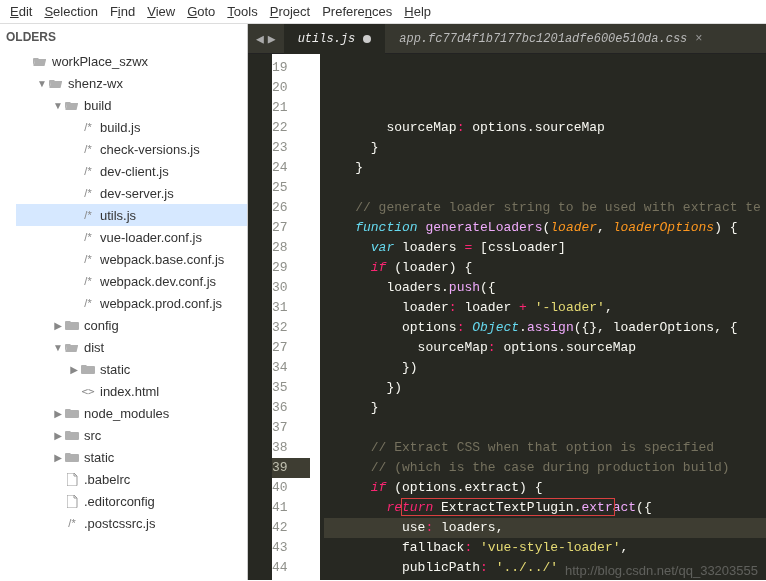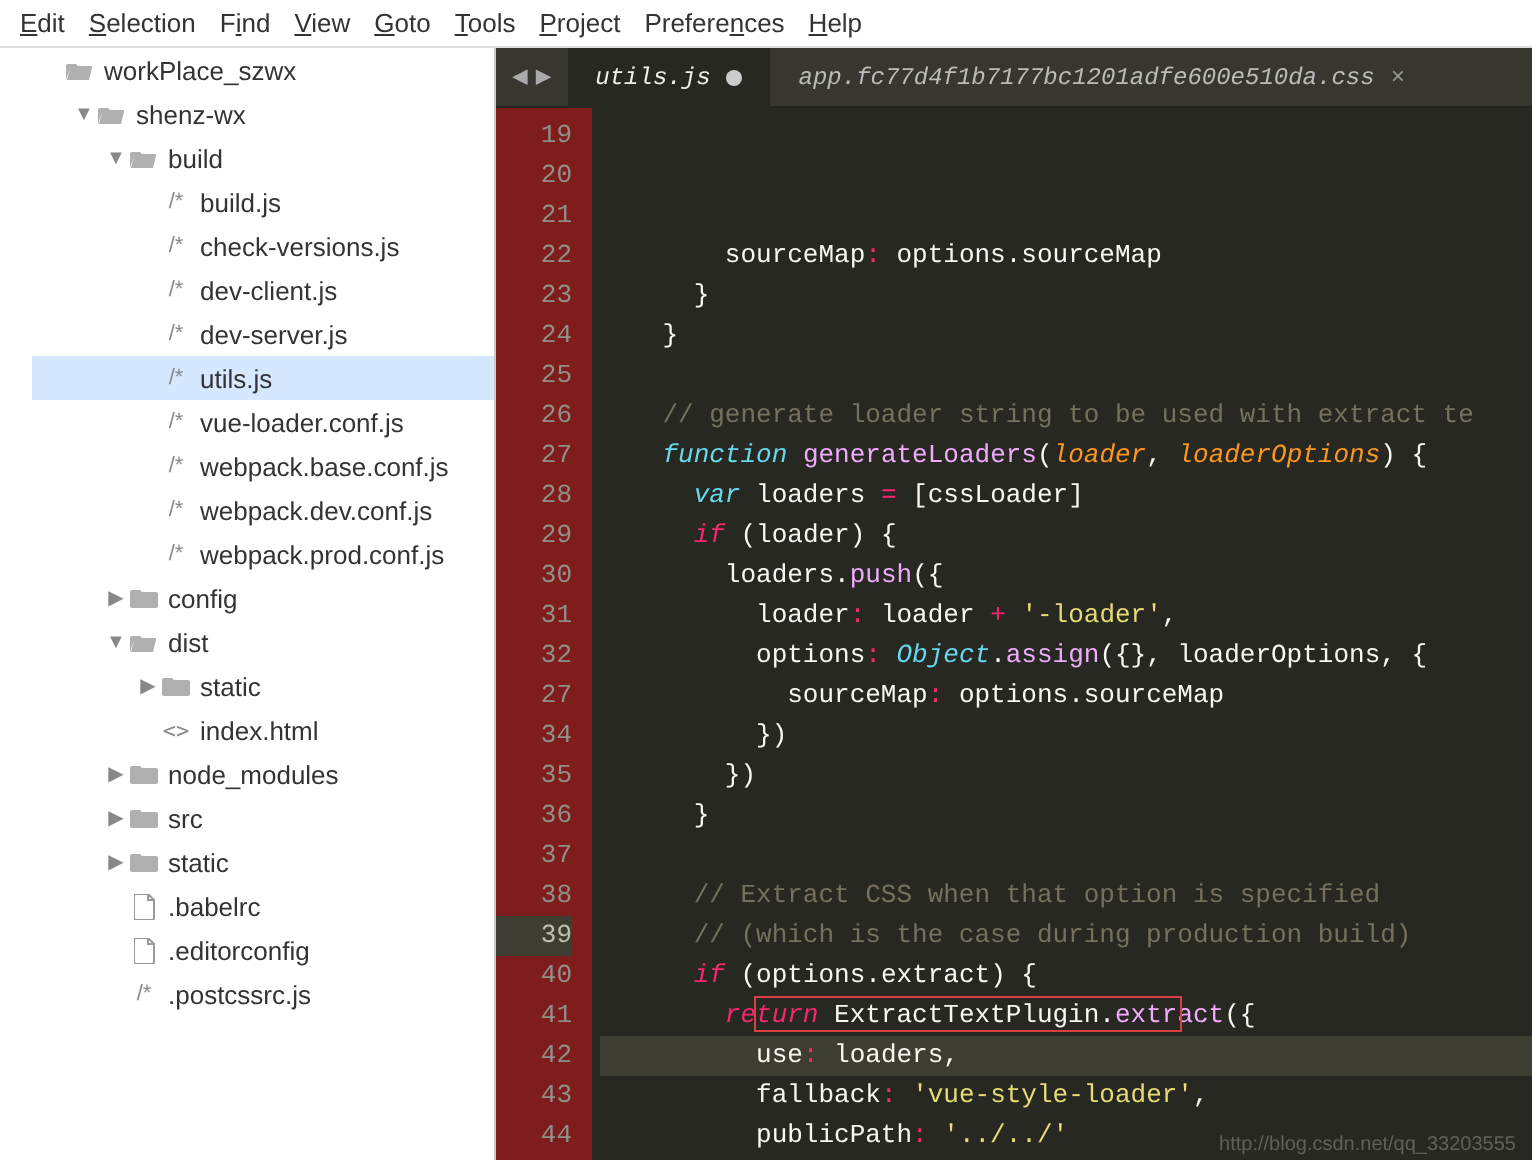--- a/index.html
+++ b/index.html
@@ -25,58 +25,59 @@
 
 .editor { flex: 1; background: #32322f; color: #ccc; display: flex; flex-direction: column; font-family: Consolas, "Courier New", monospace; font-size: 13px; position: relative; }
 .tabbar { display: flex; align-items: center; height: 30px; background: #37372f; border-bottom: 1px solid #222; }
 .navbtns { display: flex; gap: 4px; padding: 0 8px; color: #aaa; }
 .tab { display: flex; align-items: center; height: 30px; padding: 0 14px; color: #bbb; cursor: pointer; font-style: italic; font-size: 12px; gap: 8px; }
 .tab.active { background: #272822; color: #eee; }
 .tab .dot { width: 8px; height: 8px; border-radius: 50%; background: #ccc; display: inline-block; }
 .tab .x { font-style: normal; color: #999; }
 
 .codewrap { flex: 1; display: flex; overflow: hidden; background: #272822; position: relative; }
-.gutter { width: 48px; text-align: right; padding: 4px 10px 4px 0; color: #8f908a; background: #7f1d1d; line-height: 20px; user-select: none; }
+.gutter { width: 48px; text-align: left; padding: 4px 10px 4px 0; color: #8f908a; background: #ffffff; line-height: 20px; user-select: none; margin-left: 24px; }
 .gutter .ln { height: 20px; }
 .gutter .ln.hl { background: #3e3d32; color: #c0c0b0; }
 .code { flex: 1; padding: 4px 0 4px 4px; line-height: 20px; white-space: pre; position: relative; }
 .cl { height: 20px; }
 .cl.hl { background: #3e3d32; }
 
 .c-com { color: #75715e; }
 .c-kw { color: #f92672; font-style: italic; }
 .c-kw2 { color: #66d9ef; font-style: italic; }
 .c-fn { color: #f0abfc; }
 .c-param { color: #fd971f; font-style: italic; }
 .c-op { color: #f92672; }
 .c-str { color: #e6db74; }
 .c-obj { color: #66d9ef; font-style: italic; }
 .c-pun { color: #f8f8f2; }
 .c-white { color: #f8f8f2; text-align: right; }
 
 .redbox { position: absolute; border: 1px solid #d94040; pointer-events: none; }
-.watermark { position: absolute; right: 8px; bottom: 2px; color: rgba(200,200,200,0.35); font-size: 10px; font-family: Arial, sans-serif; pointer-events: none; }
+.watermark { position: absolute; right: 8px; bottom: 2px; color: rgba(200,200,200,0.35); font-size: 13px; font-family: Arial, sans-serif; pointer-events: none; }
 </style>
 </head>
 <body>
 
 <div class="menubar" id="menubar">
     <span class="m"><span class="ul">E</span>dit</span>
     <span class="m"><span class="ul">S</span>election</span>
     <span class="m">F<span class="ul">i</span>nd</span>
     <span class="m"><span class="ul">V</span>iew</span>
     <span class="m"><span class="ul">G</span>oto</span>
     <span class="m"><span class="ul">T</span>ools</span>
     <span class="m"><span class="ul">P</span>roject</span>
     <span class="m">Prefere<span class="ul">n</span>ces</span>
     <span class="m"><span class="ul">H</span>elp</span>
   </div>
 
 <div class="main">
   <div class="sidebar">
+    <div class="hdr">OLDERS</div>
     <div class="tree" id="tree">
         <div class="row" style="padding-left: 4px;">
           <span class="arrow"></span>
           <span class="ico">
             <svg class="folder-svg" viewBox="0 0 14 11">
               <path d="M1 2h4l1 1h7v1H2L0 10V3a1 1 0 0 1 1-1zM2 4h11l-1.5 6H0.5z" fill="#b0b0b0"></path>
             </svg>
           </span>
           <span class="lbl">workPlace_szwx</span>
         </div>

